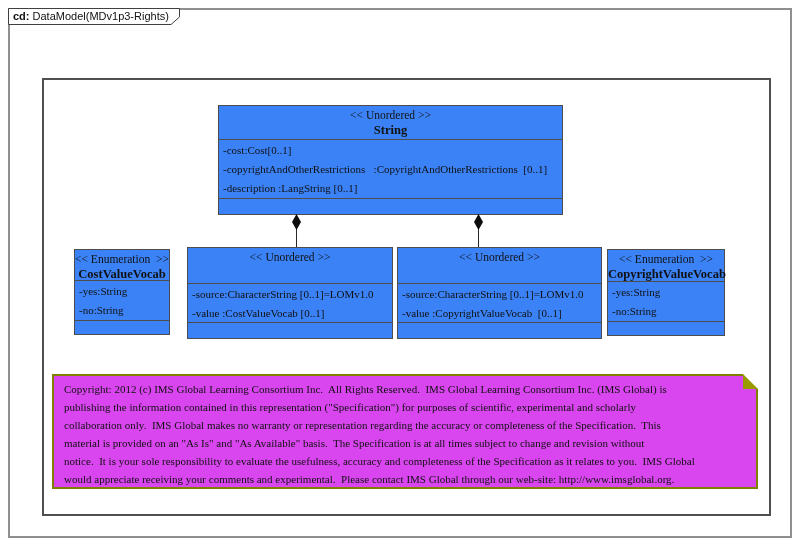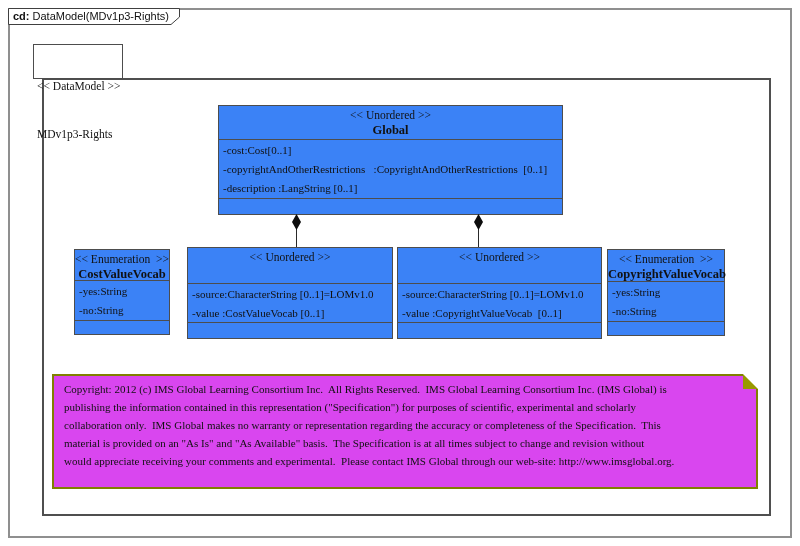--- a/index.html
+++ b/index.html
@@ -93,31 +93,27 @@
 
   <div class="outer-frame"></div>
 
   <div class="frame-tab">
     <svg width="172" height="17" viewBox="0 0 172 17">
       <polygon points="0.5,0.5 171.5,0.5 171.5,9 163,16.5 0.5,16.5" fill="#ffffff" stroke="#404040" stroke-width="1"></polygon>
     </svg>
     <span class="tab-text"><b>cd:</b><span> DataModel(MDv1p3-Rights)</span></span>
   </div>
 
-  <div class="model-label">
-    <div>&lt;&lt; DataModel &gt;&gt;</div>
-    <div>MDv1p3-Rights</div>
-  </div>
 
   <div class="inner-frame"></div>
 
   <div class="uml-class" id="class-rights">
     <div class="uml-head">
       <div class="stereotype">&lt;&lt; Unordered &gt;&gt;</div>
-      <div class="class-name">Global</div>
+      <div class="class-name">String</div>
     </div>
     <div class="uml-attrs">
       <div class="attr">-cost:Cost[0..1]</div>
       <div class="attr">-copyrightAndOtherRestrictions   :CopyrightAndOtherRestrictions  [0..1]</div>
       <div class="attr">-description :LangString [0..1]</div>
     </div>
     <div class="uml-ops"></div>
   </div>
 
   <div class="connector-line" id="conn-cost-line"></div>
@@ -170,16 +166,17 @@
     </div>
     <div class="uml-ops"></div>
   </div>
 
   <div class="note">
     <div class="note-fold"></div>
     <div class="note-line">Copyright: 2012 (c) IMS Global Learning Consortium Inc.  All Rights Reserved.  IMS Global Learning Consortium Inc. (IMS Global) is</div>
     <div class="note-line">publishing the information contained in this representation ("Specification") for purposes of scientific, experimental and scholarly</div>
     <div class="note-line">collaboration only.  IMS Global makes no warranty or representation regarding the accuracy or completeness of the Specification.  This</div>
     <div class="note-line">material is provided on an "As Is" and "As Available" basis.  The Specification is at all times subject to change and revision without</div>
+    <div class="note-line">notice.  It is your sole responsibility to evaluate the usefulness, accuracy and completeness of the Specification as it relates to you.  IMS Global</div>
     <div class="note-line">would appreciate receiving your comments and experimental.  Please contact IMS Global through our web-site: http://www.imsglobal.org.</div>
   </div>
 
 </div>
 
 </body></html>

